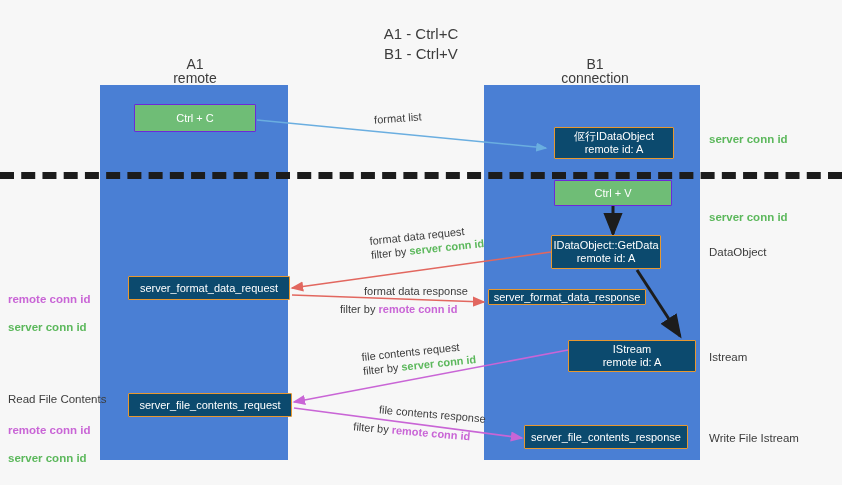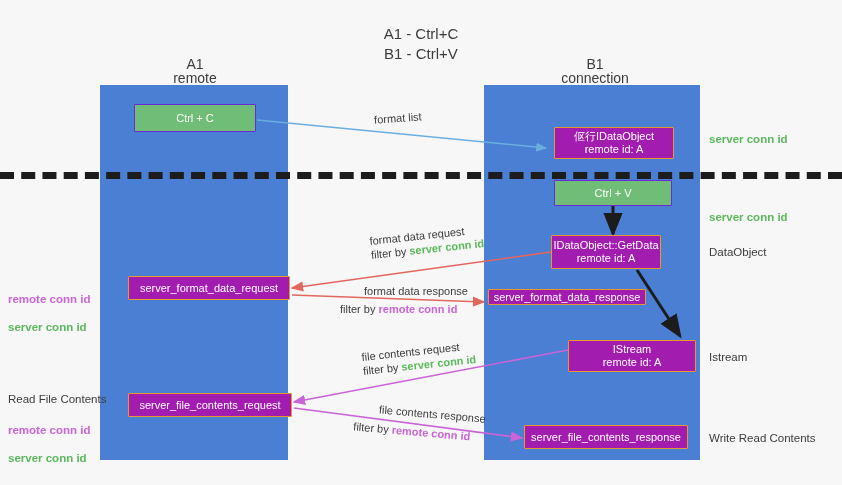--- a/index.html
+++ b/index.html
@@ -45,21 +45,21 @@
     flex-direction: column;
     align-items: center;
     justify-content: center;
     text-align: center;
     color: #ffffff;
     font-size: 11px;
     line-height: 13px;
     border-radius: 1px;
   }
   .node.orange {
-    background: #a21caf;
+    background: #0c4a6e;
     border: 1px solid #e8982f;
   }
   .node.green {
     background: #6fbd76;
     border: 1px solid #6d28d9;
   }
   .node .l2 { font-size: 11px; }
   .side-label {
     position: absolute;
     font-size: 11.5px;
@@ -202,21 +202,21 @@
 
   <div class="edge-label" style="left:378px; top:407px; transform:rotate(5deg);">
     <div>file contents response</div>
     <div style="margin-top:5px; margin-left:-24px;"><span>filter by </span><span class="p">remote conn id</span></div>
   </div>
 
   <div class="side-label green" style="left:709px; top:132px;">server conn id</div>
   <div class="side-label green" style="left:709px; top:210px;">server conn id</div>
   <div class="side-label" style="left:709px; top:245px;">DataObject</div>
   <div class="side-label" style="left:709px; top:350px;">Istream</div>
-  <div class="side-label" style="left:709px; top:431px;">Write Read Contents</div>
+  <div class="side-label" style="left:709px; top:431px;">Write File Istream</div>
 
   <div class="side-label" style="left:8px; top:278px;">
     <div class="p">remote conn id</div>
     <div class="g">server conn id</div>
   </div>
 
   <div class="side-label" style="left:8px; top:392px;">Read File Contents</div>
 
   <div class="side-label" style="left:8px; top:409px;">
     <div class="p">remote conn id</div>

